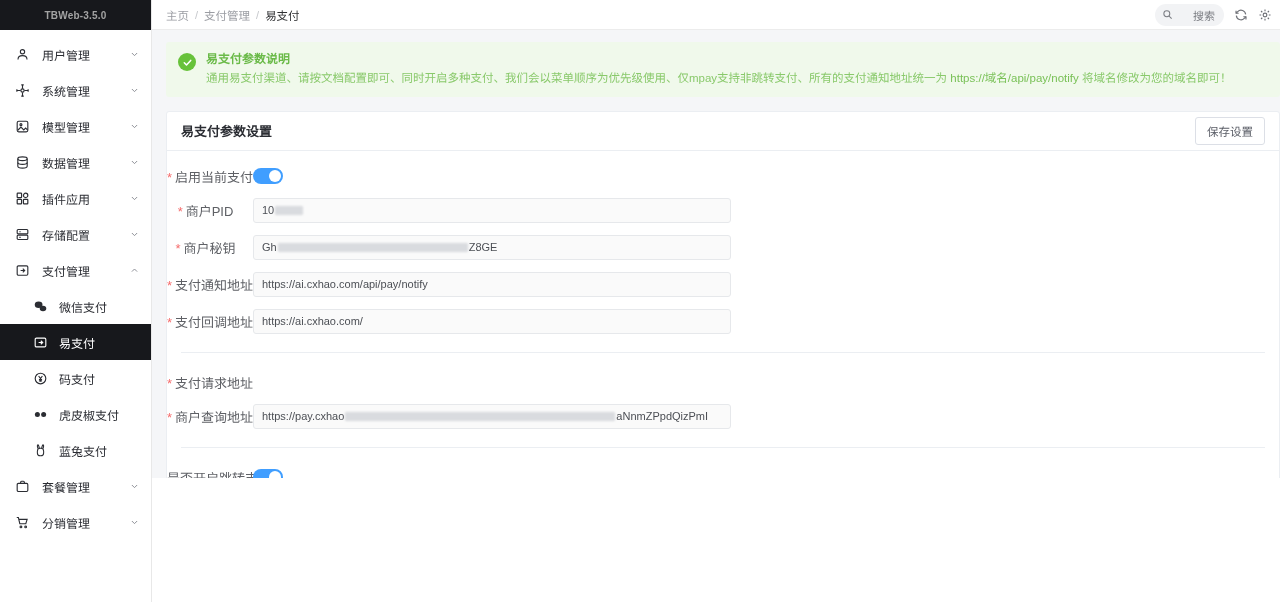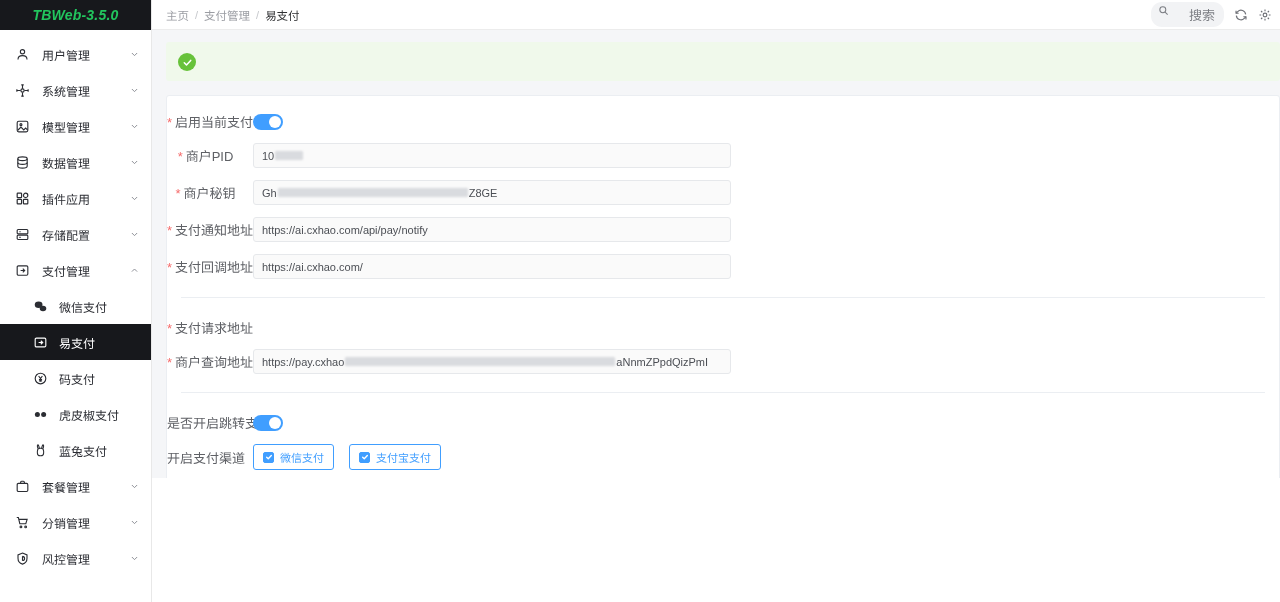--- a/index.html
+++ b/index.html
@@ -18,25 +18,24 @@
   .sidebar {
     width: 152px; min-width: 152px; height: 602px;
     background: #ffffff;
     border-right: 1px solid #e8e8e8;
     display: flex; flex-direction: column;
     overflow: hidden;
   }
   .brand {
     height: 30px; min-height: 30px;
     background: #17181c;
-    color: #22c55e;
+    color: #a3a3a3;
     display: flex; align-items: center; justify-content: center;
-    font-size: 14px; font-weight: bold;
+    font-size: 10px; font-weight: bold;
     letter-spacing: .2px;
-    font-style: italic;
   }
   .menu { flex: 1; padding-top: 6px; overflow: hidden; }
   .menu-item {
     height: 36px;
     display: flex; align-items: center;
     padding: 0 12px 0 14px;
     font-size: 12px;
     color: #2b2d33;
     cursor: pointer;
     position: relative;
@@ -79,25 +78,25 @@
   }
   .crumbs { display: flex; align-items: center; font-size: 11.5px; }
   .crumb { color: #9b9da3; white-space: nowrap; }
   .crumb.last { color: #303133; }
   .crumb-sep { color: #c6c8cc; margin: 0 6px; font-size: 11px; }
   .topbar-right {
     margin-left: auto;
     display: flex; align-items: center; gap: 9px;
   }
   .search-pill {
-    display: flex; align-items: flex-start; gap: 20px;
+    display: flex; align-items: center; gap: 20px;
     background: #f2f3f5;
     border-radius: 11px;
     padding: 3px 9px 3px 7px;
-    font-size: 13px;
+    font-size: 11px;
     color: #7b7d83;
     cursor: pointer;
   }
   .search-pill svg { width: 11px; height: 11px; display: block; }
   .tb-icon {
     width: 15px; height: 15px;
     color: #6f7177;
     cursor: pointer;
     display: flex; align-items: center; justify-content: center;
   }
@@ -448,34 +447,20 @@
             </svg>
           </span>
         <span class="mi-label">分销管理</span>
         <span class="mi-arrow">
             <svg viewBox="0 0 24 24" fill="none" stroke="currentColor" stroke-width="2.6">
               <path d="M5 8l7 7 7-7"></path>
             </svg>
           </span>
       </div>
 
-      <div class="menu-item">
-        <span class="mi-icon">
-            <svg viewBox="0 0 24 24" fill="none" stroke="currentColor" stroke-width="1.8">
-              <path d="M12 3.2l7.2 3v5.4c0 4.4-3 8.2-7.2 9.4-4.2-1.2-7.2-5-7.2-9.4V6.2z"></path>
-              <path d="M12 8.5v7M12 8.5c2 0 3.3 1.4 3.3 3.3S14 15.1 12 15.1"></path>
-            </svg>
-          </span>
-        <span class="mi-label">风控管理</span>
-        <span class="mi-arrow">
-            <svg viewBox="0 0 24 24" fill="none" stroke="currentColor" stroke-width="2.6">
-              <path d="M5 8l7 7 7-7"></path>
-            </svg>
-          </span>
-      </div>
 
     </nav>
   </aside>
 
   <main class="main">
 
     <div class="topbar">
       <div class="crumbs">
         <span class="crumb">主页</span>
         <span class="crumb-sep">/</span>
@@ -510,23 +495,33 @@
     </div>
 
     <div class="content">
 
       <div class="alert">
         <div class="alert-icon">
           <svg viewBox="0 0 24 24" fill="none" stroke="currentColor" stroke-width="3.4" stroke-linecap="round" stroke-linejoin="round">
               <path d="M5 12.5l4.8 4.8L19 7.5"></path>
             </svg>
         </div>
+        <div class="alert-body">
+          <div class="alert-title">易支付参数说明</div>
+          <div class="alert-desc"><span>通用易支付渠道、请按文档配置即可、同时开启多种支付、我们会以菜单顺序为优先级使用、仅mpay支持非跳转支付、所有的支付通知地址统一为 </span><span class="hl">https://域名/api/pay/notify</span><span> 将域名修改为您的域名即可！</span></div>
+        </div>
       </div>
 
       <section class="card">
+        <div class="card-head">
+          <div class="card-title">易支付参数设置</div>
+          <div class="card-head-actions">
+            <button class="save-btn">保存设置</button>
+          </div>
+        </div>
 
         <div class="card-body">
 
           <div class="frm-row">
             <div class="frm-label"><span class="req">*</span><span>启用当前支付</span></div>
             <div class="frm-ctl">
               <div class="switch">
                   <span class="knob"></span>
                 </div>
             </div>

